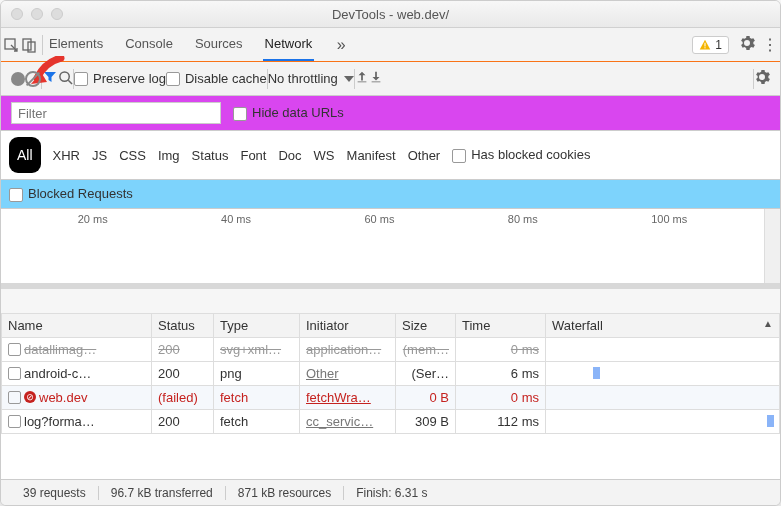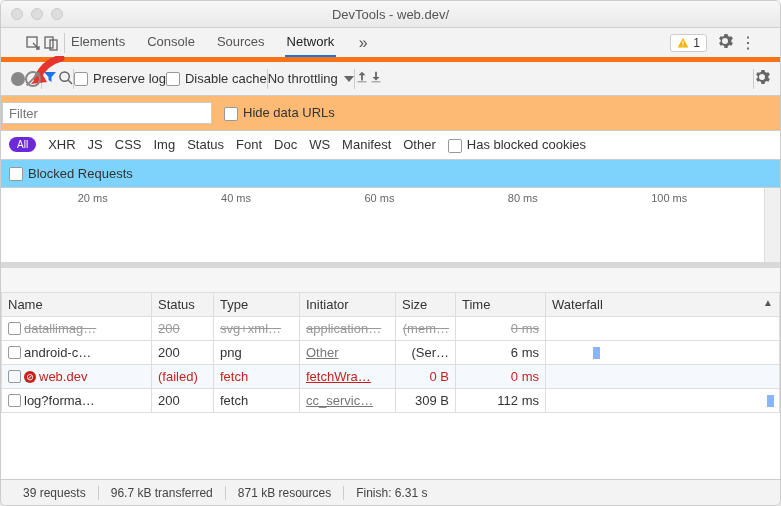--- a/index.html
+++ b/index.html
@@ -3,21 +3,21 @@
 <meta charset="utf-8">
 <style>
 * { box-sizing: border-box; margin: 0; padding: 0; }
 body { font-family: -apple-system, "Helvetica Neue", Arial, sans-serif; font-size: 13px; color: #333; background: #fff; }
 .window { width: 781px; height: 506px; border: 1px solid #ccc; border-radius: 6px; box-shadow: 0 10px 30px rgba(0,0,0,0.25); overflow: hidden; display: flex; flex-direction: column; background: #f6f6f6; position: relative; }
 .titlebar { height: 20px; display: flex; align-items: center; padding: 13px 10px; background: linear-gradient(#f7f7f7,#e9e9e9); border-bottom: 1px solid #d0d0d0; position: relative; }
 .traffic { display: flex; gap: 8px; }
 .traffic span { width: 12px; height: 12px; border-radius: 50%; background: #ddd; border: 1px solid #ccc; }
 .title { position: absolute; left: 0; right: 0; text-align: center; color: #555; font-size: 13px; pointer-events: none; }
 
-.tabrow { height: 34px; background: #f3f3f3; border-bottom: 5px solid #f97316; display: flex; align-items: center; padding: 0 23px; }
+.tabrow { height: 34px; background: #f3f3f3; border-bottom: 1px solid #f97316; display: flex; align-items: center; padding: 0 1px; }
 .tabrow .ico { width: 18px; height: 18px; display: inline-flex; align-items: center; justify-content: center; color: #666; }
 .tabrow .sep { width: 1px; height: 20px; background: #ccc; margin: 0 4px; }
 .tabs { display: flex; gap: 18px; align-items: center; height: 100%; }
 .tab { color: #555; cursor: pointer; padding: 0 2px; height: 100%; display: flex; align-items: center; border-bottom: 2px solid transparent; }
 .tab.active { color: #222; border-bottom: 2px solid #1a73e8; }
 .spacer { flex: 1; }
 .warnbadge { background: #fff; border: 1px solid #ccc; border-radius: 3px; padding: 1px 6px; display: flex; align-items: center; gap: 4px; font-size: 12px; }
 .warnbadge svg { width: 12px; height: 12px; }
 
 .toolbar { height: 34px; background: #f3f3f3; border-bottom: 1px solid #ccc; display: flex; align-items: center; padding: 0 10px; position: relative; }
@@ -25,25 +25,25 @@
 .clear { width: 16px; height: 16px; border: 2px solid #888; border-radius: 50%; position: relative; }
 .clear::after { content: ""; position: absolute; width: 18px; height: 2px; background: #888; top: 5px; left: -3px; transform: rotate(-45deg); }
 .filtericon svg { color: #1a73e8; }
 .checkbox { width: 14px; height: 14px; border: 1px solid #999; border-radius: 2px; background: #fff; display: inline-block; vertical-align: middle; margin-right: 5px; }
 .throttle { display: flex; align-items: center; gap: 6px; color: #333; }
 .caret { width: 0; height: 0; border-left: 5px solid transparent; border-right: 5px solid transparent; border-top: 6px solid #666; }
 .updown svg { width: 14px; height: 14px; color: #666; }
 .gear svg { width: 16px; height: 16px; color: #666; }
 .arrow-annotation { position: absolute; left: 30px; top: -6px; pointer-events: none; }
 
-.filterbar { background: #fdba74; border-bottom: 1px solid #ccc; padding: 6px 1px; display: flex; align-items: center; gap: 12px; }
+.filterbar { background: #d946ef; border-bottom: 1px solid #ccc; padding: 6px 10px; display: flex; align-items: center; gap: 12px; }
 .filterinput { width: 210px; height: 22px; border: 1px solid #ccc; padding: 2px 6px; font-size: 13px; color: #999; }
 
 .typesbar { background: #fff; border-bottom: 1px solid #ccc; padding: 6px 8px; display: flex; align-items: center; gap: 12px; flex-wrap: wrap; }
-.chip { padding: 2px 8px; border-radius: 9px; background: #6d28d9; color: #fff; font-size: 10px; }
+.chip { padding: 10px 8px; border-radius: 9px; background: #000000; color: #fff; font-size: 14px; }
 .type { color: #333; font-size: 13px; cursor: pointer; }
 
 .blockedbar { background: #7dd3fc; border-bottom: 1px solid #ccc; padding: 6px 8px; }
 
 .timeline { height: 80px; background: #fff; border-bottom: 6px solid #d8d8d8; position: relative; }
 .ticks { display: flex; position: absolute; top: 4px; left: 0; right: 16px; justify-content: space-around; font-size: 11px; color: #666; padding: 0 20px; }
 .timeline .scroll { position: absolute; right: 0; top: 0; bottom: 0; width: 16px; background: #f0f0f0; border-left: 1px solid #ddd; }
 
 .tablewrap { flex: 1; background: #fff; overflow: hidden; display: flex; flex-direction: column; margin-top: 24px; }
 table { width: 100%; border-collapse: collapse; table-layout: fixed; }

